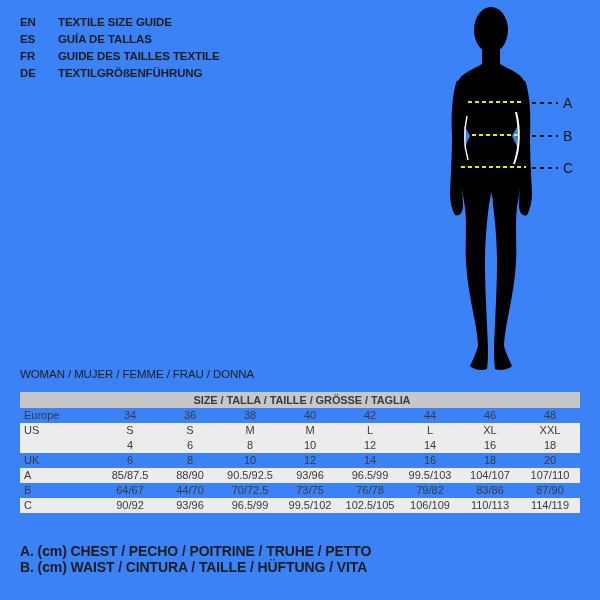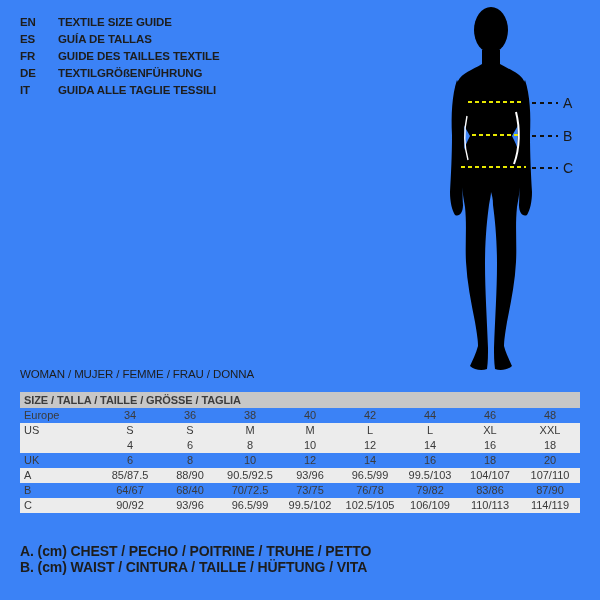--- a/index.html
+++ b/index.html
@@ -48,24 +48,20 @@
       <span class="lang-code">ES</span>
       <span class="lang-label">GUÍA DE TALLAS</span>
     </div>
     <div class="lang-row">
       <span class="lang-code">FR</span>
       <span class="lang-label">GUIDE DES TAILLES TEXTILE</span>
     </div>
     <div class="lang-row">
       <span class="lang-code">DE</span>
       <span class="lang-label">TEXTILGRÖßENFÜHRUNG</span>
-    </div>
-    <div class="lang-row">
-      <span class="lang-code">IT</span>
-      <span class="lang-label">GUIDA ALLE TAGLIE TESSILI</span>
     </div>
   </div>
 
   <div class="figure-wrap">
     <svg width="170" height="375" viewBox="0 0 170 375" xmlns="http://www.w3.org/2000/svg">
 
       <ellipse cx="81" cy="30" rx="17" ry="23" fill="#000"></ellipse>
 
       <path fill="#000" d="
         M 72 50 L 72 64
@@ -131,21 +127,21 @@
 
       <line x1="51" y1="167" x2="116" y2="167" stroke="#e8e800" stroke-width="2" stroke-dasharray="4 3"></line>
       <line x1="122" y1="168" x2="148" y2="168" stroke="#111" stroke-width="2" stroke-dasharray="4 4"></line>
       <text x="153" y="173" font-size="14" fill="#1a1a1a" font-family="Liberation Sans, sans-serif">C</text>
     </svg>
   </div>
 
   <div class="section-title">WOMAN / MUJER / FEMME / FRAU / DONNA</div>
 
   <div class="size-table">
-    <div class="t-header" style="background: rgb(199, 199, 199);">SIZE / TALLA / TAILLE / GRÖSSE / TAGLIA</div>
+    <div class="t-header" style="background: rgb(199, 199, 199); text-align: center;">SIZE / TALLA / TAILLE / GRÖSSE / TAGLIA</div>
     <div>
         <div class="t-row">
           <div class="t-label">Europe</div>
           <div class="t-cell">34</div>
           <div class="t-cell">36</div>
           <div class="t-cell">38</div>
           <div class="t-cell">40</div>
           <div class="t-cell">42</div>
           <div class="t-cell">44</div>
           <div class="t-cell">46</div>
@@ -191,21 +187,21 @@
           <div class="t-cell">90.5/92.5</div>
           <div class="t-cell">93/96</div>
           <div class="t-cell">96.5/99</div>
           <div class="t-cell">99.5/103</div>
           <div class="t-cell">104/107</div>
           <div class="t-cell">107/110</div>
         </div>
         <div class="t-row">
           <div class="t-label">B</div>
           <div class="t-cell">64/67</div>
-          <div class="t-cell">68/40</div>
+          <div class="t-cell">44/70</div>
           <div class="t-cell">70/72.5</div>
           <div class="t-cell">73/75</div>
           <div class="t-cell">76/78</div>
           <div class="t-cell">79/82</div>
           <div class="t-cell">83/86</div>
           <div class="t-cell">87/90</div>
         </div>
         <div class="t-row striped" style="background: rgb(236, 236, 236);">
           <div class="t-label">C</div>
           <div class="t-cell">90/92</div>

